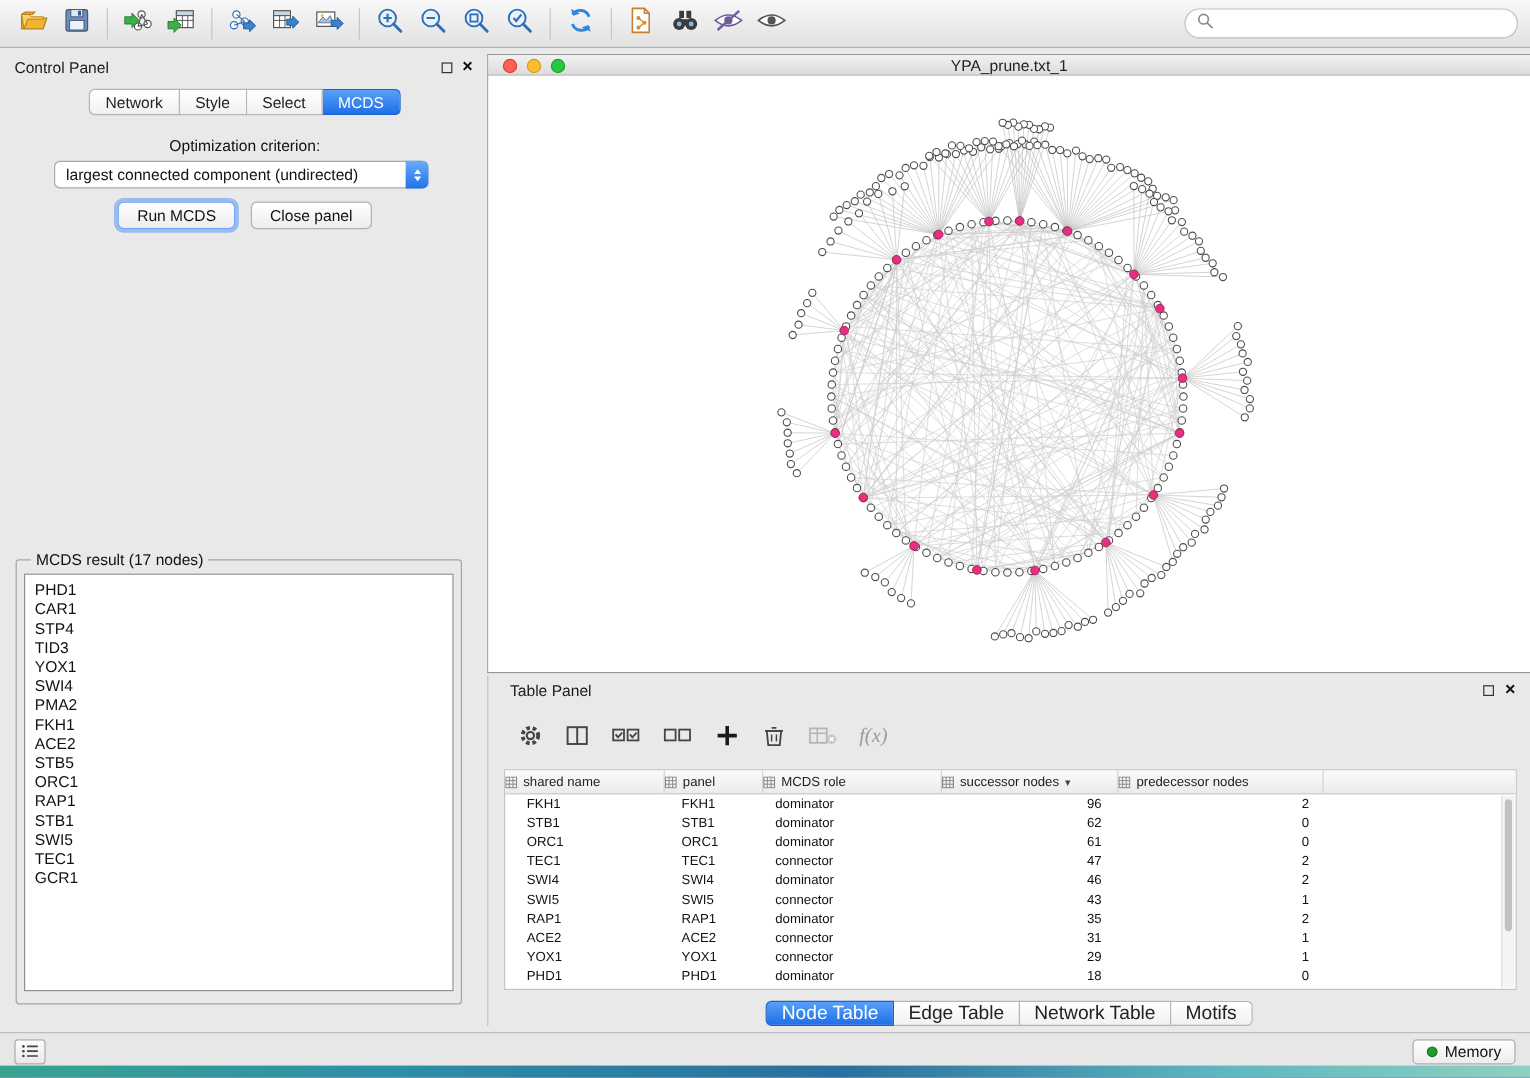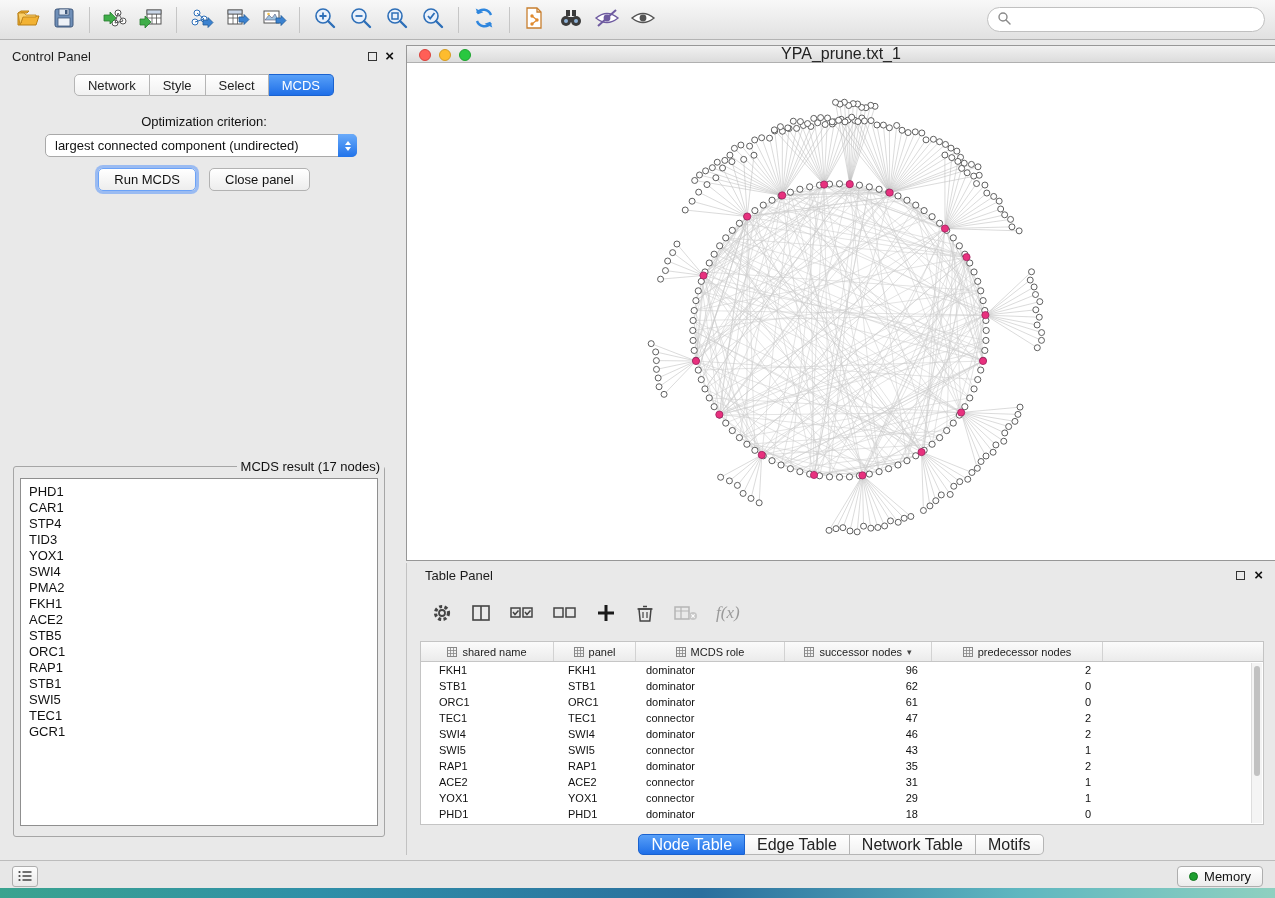--- a/index.html
+++ b/index.html
@@ -47,48 +47,48 @@
   .dd-cap .up { width:0;height:0;border-left:3.5px solid transparent;border-right:3.5px solid transparent;border-bottom:4px solid #fff; }
   .dd-cap .dn { width:0;height:0;border-left:3.5px solid transparent;border-right:3.5px solid transparent;border-top:4px solid #fff; }
 
   #cp-buttons { position:absolute; top:123px; left:0; right:0; display:flex; justify-content:center; gap:13px; }
   .mac-btn { height:23px; padding:0 15px; font-size:13px; color:#111; font-family:"Liberation Sans",sans-serif;
     background:linear-gradient(#ffffff,#ededed); border:1px solid #b2b2b2; border-radius:5px; }
   .mac-btn.focused { border-color:#6ba2f7; box-shadow:0 0 0 3px rgba(90,150,250,.55); }
 
   #mcds-fieldset { position:absolute; left:5px; right:15px; top:414px; height:378px;
     border:1px solid #a6a6a6; border-radius:3px; margin:0; padding:4px 6px 10px 6px; }
-  #mcds-fieldset legend { font-size:13px; color:#111; padding:0 4px; margin-left:6px;text-align:right; }
+  #mcds-fieldset legend { font-size:13px; color:#111; padding:0 4px; margin-left:6px; }
   #mcds-listbox { width:100%; height:100%; background:#fff; border:1px solid #8f8f8f; overflow:hidden; padding-top:5px; }
   .mcds-item { font-size:13px; color:#111; line-height:16px; height:16px; padding-left:8px; }
 
   
   #network-window { position:absolute; left:406px; top:45px; right:0; height:516px; background:#fff;
     border:1px solid #979797; border-right:none; }
   #net-titlebar { position:absolute; top:0; left:0; right:0; height:17px;
     background:linear-gradient(#f1f1f1,#dcdcdc); border-bottom:1px solid #b0b0b0;
     display:flex; align-items:center; justify-content:center; }
-  #net-title { font-size:16px; color:#222; }
+  #net-title { font-size:13px; color:#222; }
   .lights { position:absolute; left:12px; top:3px; display:flex; gap:8px; }
   .light { width:12px; height:12px; border-radius:50%; }
   #net-content { position:absolute; top:18px; left:0; right:0; bottom:0; background:#fff; }
   #netviz { width:100%; height:100%; display:block; }
 
   
   #table-panel { position:absolute; left:406px; top:563px; right:0; bottom:36px; background:#e9e9e9; border-left:1px solid #c2c2c2; }
   #tp-header { position:absolute; top:0; left:0; right:0; height:24px; display:flex; align-items:center; }
   #tp-header .panel-title { padding-left:18px; }
   #tp-header .hdr-icons { margin-left:auto; display:flex; gap:9px; padding-right:12px; align-items:center; }
   #tp-toolbar { position:absolute; top:26px; left:0; right:0; height:48px; display:flex; align-items:center; gap:17px; padding-left:24px; }
   .tt-ic { display:flex; align-items:center; justify-content:flex-start; }
   #fx-label { font-size:17px; font-style:italic; color:#9a9a9a; font-family:"Liberation Serif", serif; }
 
   #node-table { position:absolute; left:13px; right:11px; top:78px; bottom:30px; background:#fff; border:1px solid #c4c4c4; overflow:hidden; }
   .thead { display:flex; height:20px; background:linear-gradient(#fbfbfb,#ebebeb); border-bottom:1px solid #c6c6c6; }
-  .hcell { display:flex; align-items:center; justify-content:center; gap:5px; font-size:11px; color:#222;
+  .hcell { display:flex; align-items:center; gap:5px; font-size:11px; color:#222;
     border-right:1px solid #d2d2d2; }
   .trow { display:flex; height:16px; }
   .tcell { font-size:11px; color:#111; line-height:16px; white-space:nowrap; overflow:hidden; }
   .c0 { width:133px; } .c1 { width:82px; } .c2 { width:149px; } .c3 { width:147px; } .c4 { width:171px; } .c5 { flex:1; border-right:none; }
   .trow .c0 { padding-left:18px; } .trow .c1 { padding-left:14px; } .trow .c2 { padding-left:10px; }
   .trow .c3 { text-align:right; padding-right:14px; } .trow .c4 { text-align:right; padding-right:12px; }
   .sort-arrow { font-size:9px; color:#444; }
   #tbl-scroll { position:absolute; right:1px; top:21px; bottom:1px; width:11px; background:#f4f4f4; border-left:1px solid #ddd; }
   #tbl-thumb { position:absolute; left:2px; right:2px; top:3px; height:110px; background:#c1c1c1; border-radius:4px; }
   #tp-tabs { position:absolute; top:271px; left:0; right:0; }

